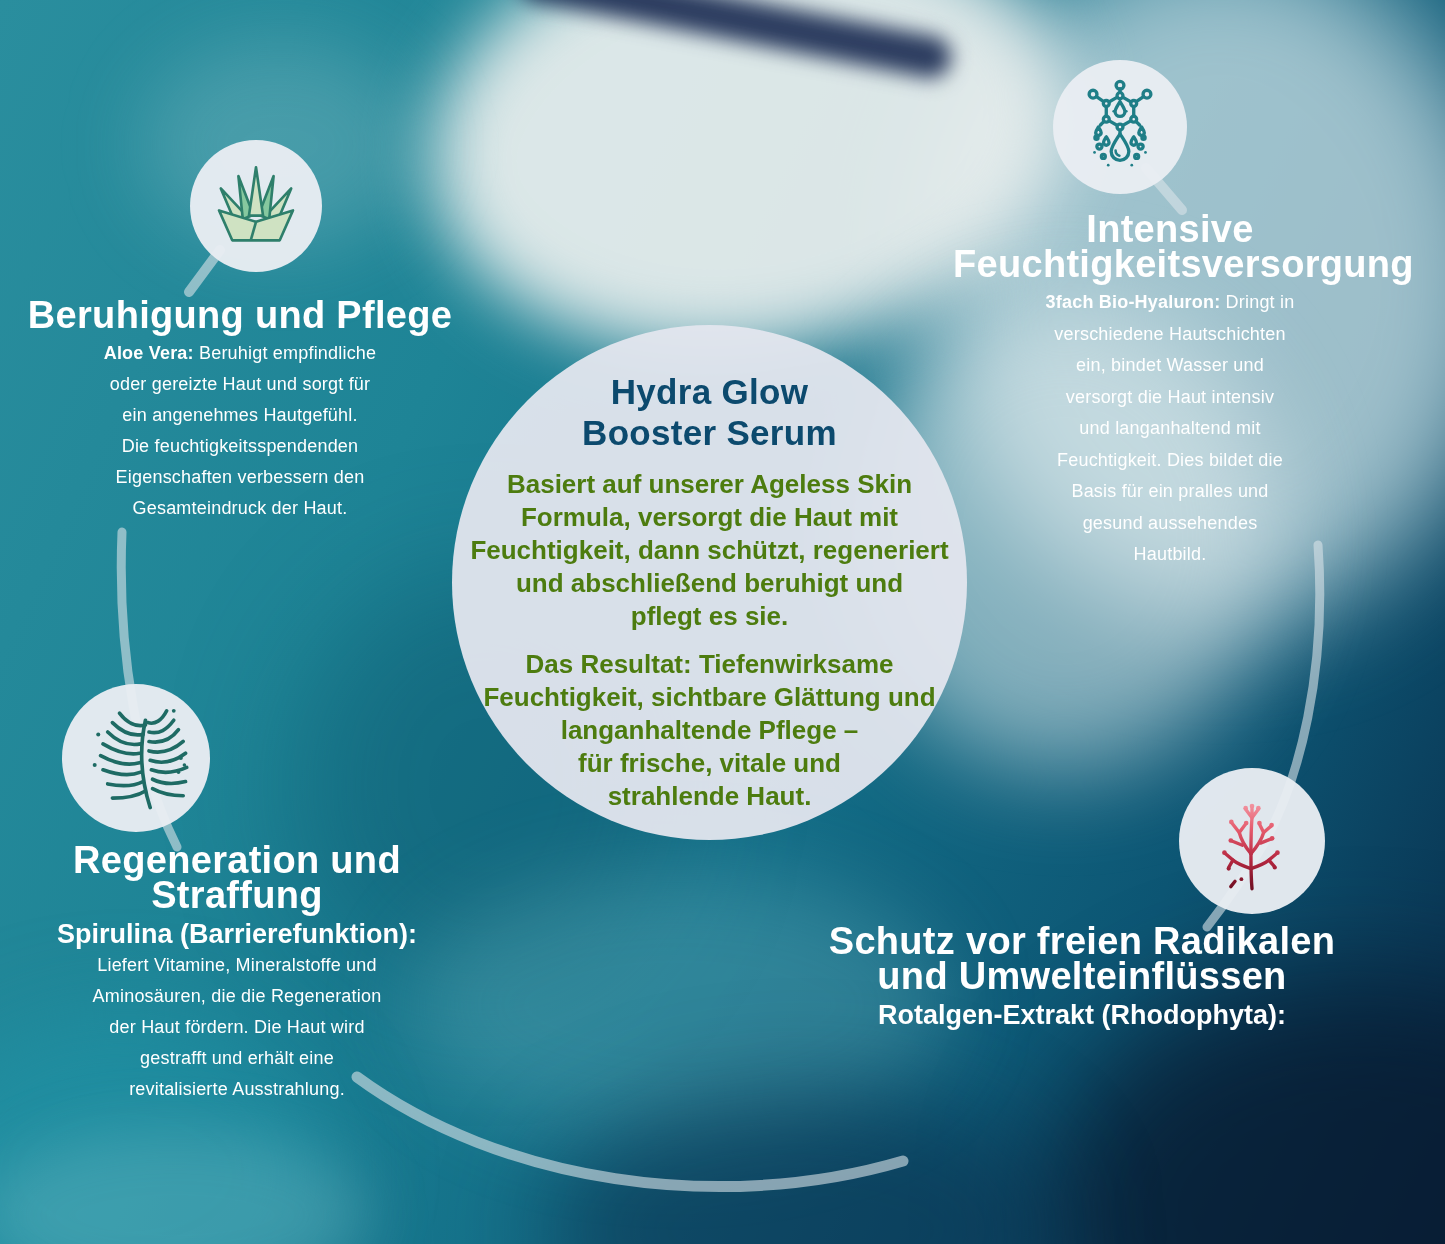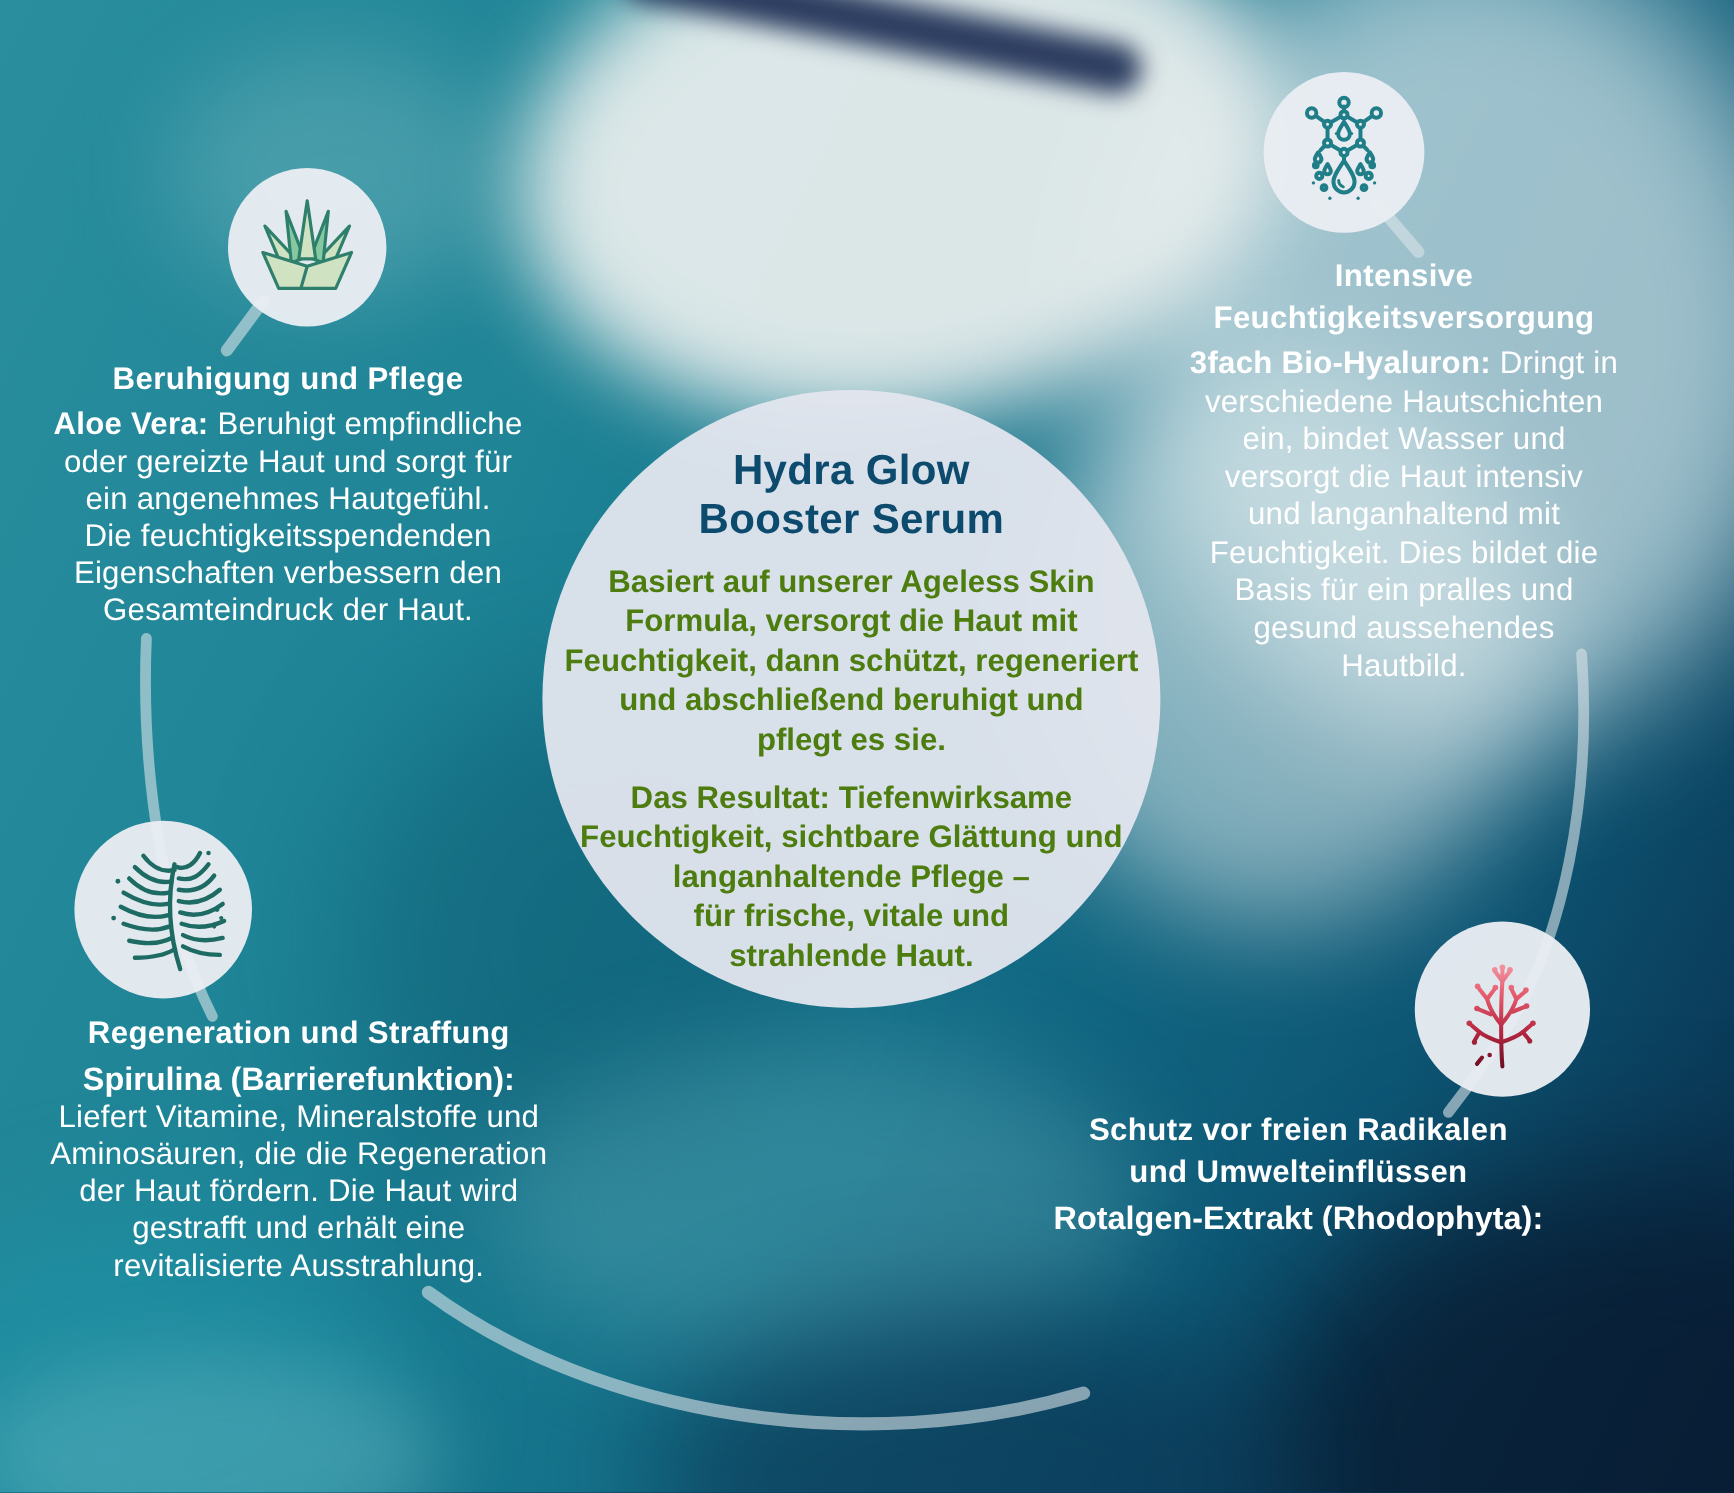--- a/index.html
+++ b/index.html
@@ -32,28 +32,28 @@
   .badge-hyaluron {left:1053px;top:60px;width:134px;height:134px;}
   .badge-spirulina{left:62px;top:684px;width:148px;height:148px;}
   .badge-coral    {left:1179px;top:768px;width:146px;height:146px;}
   
   .center-circle{position:absolute;z-index:3;left:452px;top:325px;width:515px;height:515px;
     border-radius:50%;background:rgba(227,230,238,.95);text-align:center;padding:46px 18px 0 18px;}
   .center-title{white-space:pre-line;color:#0c4a6e;font-weight:bold;font-size:35px;line-height:41px;letter-spacing:.3px;margin:0;}
   .center-p{white-space:pre-line;color:#4d7c0f;font-weight:bold;font-size:26px;line-height:33px;margin:15px 0 0 0;}
   
   .sec{position:absolute;z-index:4;text-align:center;color:#fff;}
-  .sec h2{white-space:pre-line;font-size:26px;line-height:35px;font-weight:bold;margin:0 0 5px 0;letter-spacing:.3px;}
+  .sec h2{white-space:pre-line;font-size:38px;line-height:35px;font-weight:bold;margin:0 0 5px 0;letter-spacing:.3px;}
   .sec .sub{white-space:pre-line;font-size:27px;line-height:32px;font-weight:bold;margin:0;}
-  .sec .body{white-space:pre-line;font-size:26px;line-height:31px;margin:0;letter-spacing:.2px;}
+  .sec .body{white-space:pre-line;font-size:18px;line-height:31px;margin:0;letter-spacing:.2px;}
   .sec .body b{font-weight:bold;}
   .sec-tl{left:9px;top:298px;width:462px;}
   .sec-tr{left:953px;top:212px;width:434px;}
   .sec-tr .body{line-height:31.5px;}
-  .sec-bl{left:14px;top:843px;width:470px;}
+  .sec-bl{left:2px;top:843px;width:470px;}
   .sec-br{left:716px;top:924px;width:732px;}
   .sec-br .body{line-height:32px;}
 </style>
 </head>
 <body>
 
 <div class="stage">
 
   <div>
     <div class="blob b-mist-right"></div>

